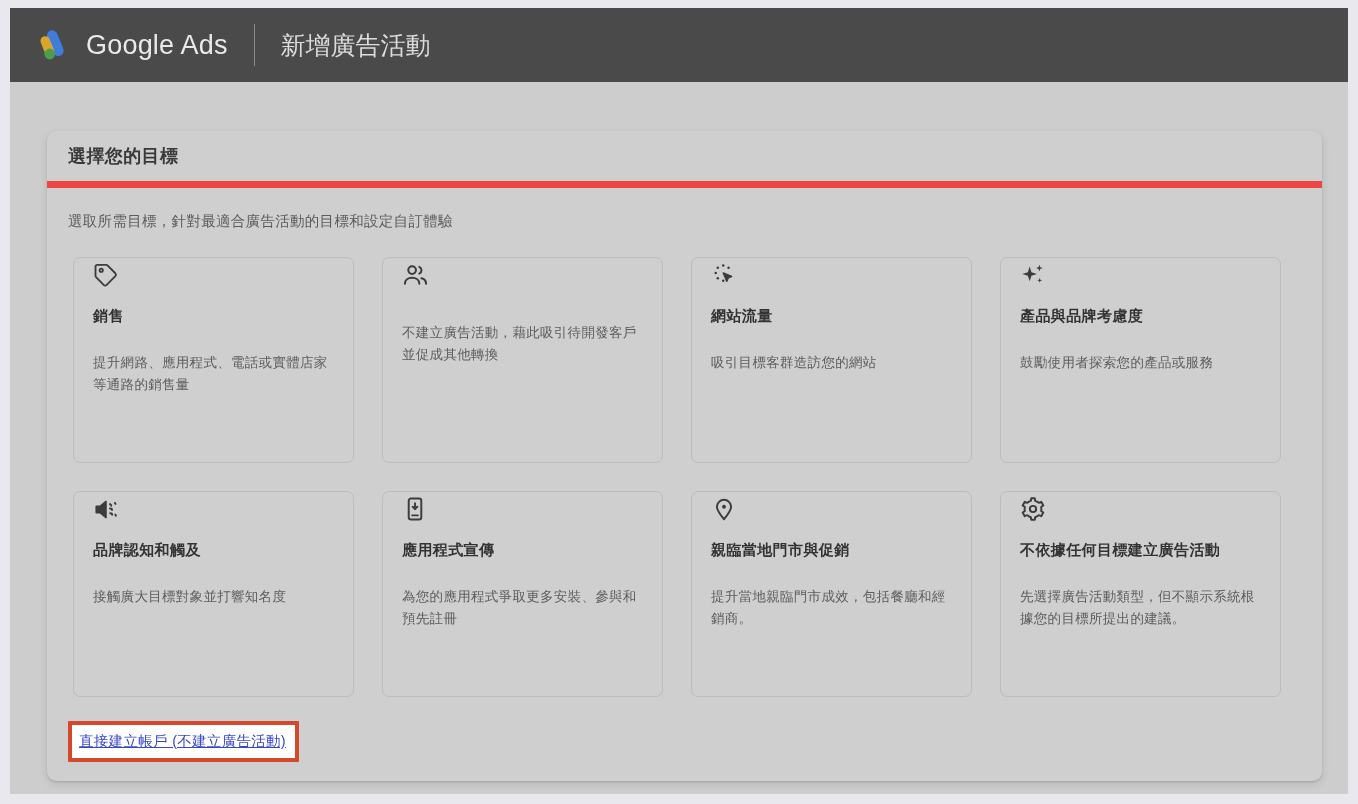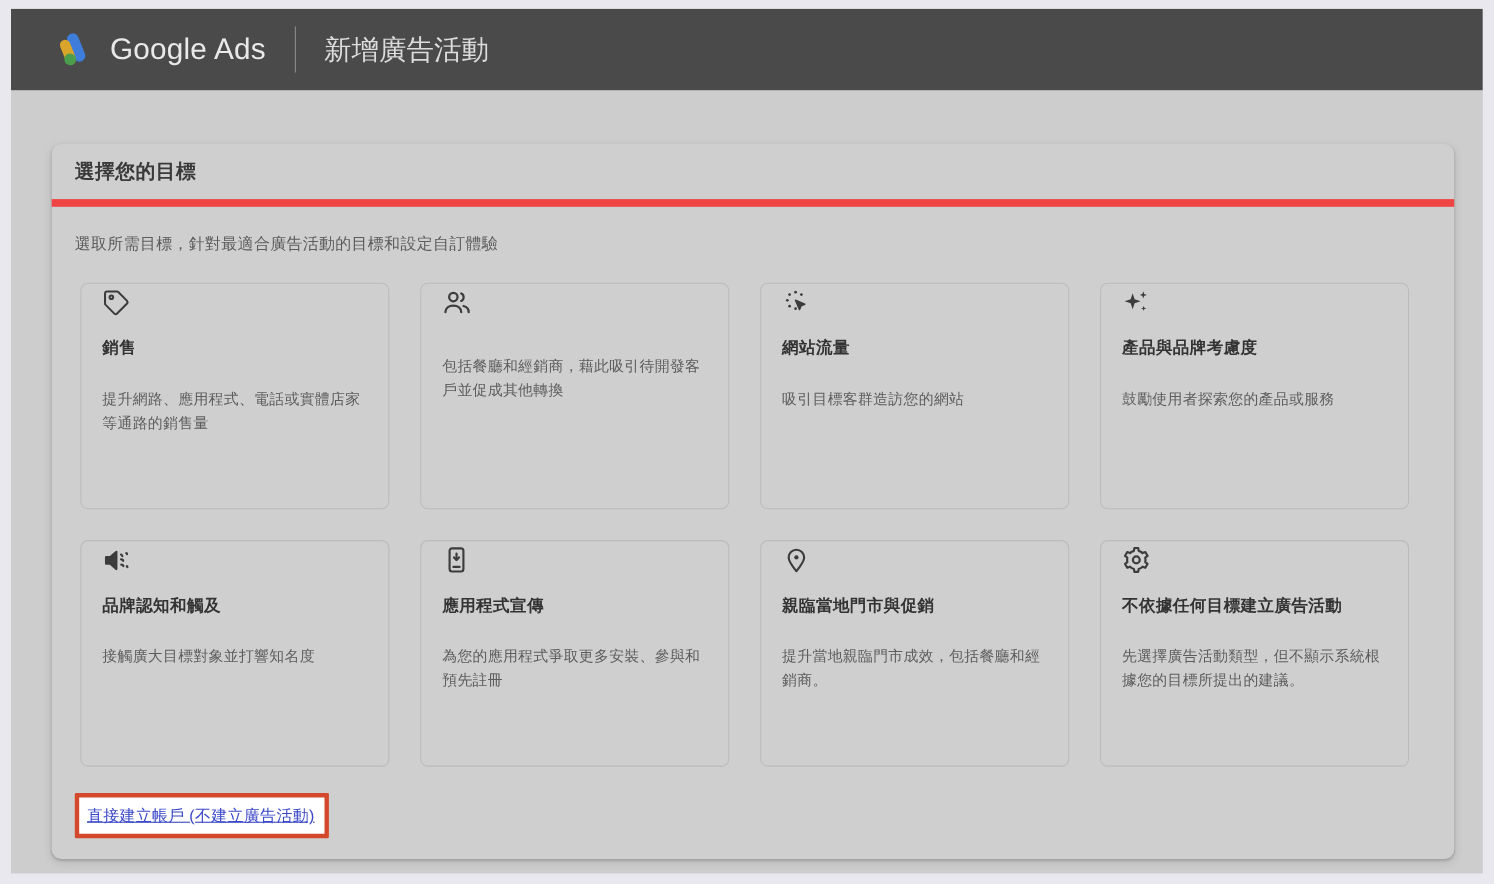--- a/index.html
+++ b/index.html
@@ -25,21 +25,21 @@
     background: #cdcdcd;
     overflow: hidden;
   }
 
   
   .appbar {
     height: 74px;
     background: #4a4a4a;
     display: flex;
     align-items: center;
-    padding-left: 36px;
+    padding-left: 22px;
     gap: 0;
   }
   .logo-mark {
     width: 40px; height: 40px;
     position: relative;
     flex: 0 0 auto;
     margin-right: 14px;
   }
   .logo-mark svg { display:block; }
   .brand {
@@ -198,21 +198,21 @@
 
           <div class="goal-card">
             <div class="goal-icon">
               <svg width="27" height="27" viewBox="0 0 24 24" fill="none" stroke="currentColor" stroke-width="1.8" stroke-linecap="round" stroke-linejoin="round">
                 <circle cx="9" cy="7.2" r="3.4"></circle>
                 <path d="M2.6 19.4c0-3.4 2.9-5.4 6.4-5.4s6.4 2 6.4 5.4"></path>
                 <path d="M15.4 4.3a3.3 3.3 0 0 1 0 6"></path>
                 <path d="M17.2 14.4c2.6.5 4.2 2.3 4.2 5"></path>
               </svg>
             </div>
-            <div class="goal-desc">包括餐廳和經銷商，藉此吸引待開發客戶並促成其他轉換</div>
+            <div class="goal-desc">不建立廣告活動，藉此吸引待開發客戶並促成其他轉換</div>
           </div>
 
           <div class="goal-card">
             <div class="goal-icon">
               <svg width="26" height="26" viewBox="0 0 24 24" fill="currentColor">
                 <path d="M11.3 10.1 19 13.4l-3.1 1.3-1.3 3.1z" stroke="currentColor" stroke-width="1.4" stroke-linejoin="round" fill="currentColor"></path>
                 <circle cx="11.3" cy="3.3" r="1.15"></circle>
                 <circle cx="11.3" cy="17.2" r="1.15"></circle>
                 <circle cx="4.4" cy="10.2" r="1.15"></circle>
                 <circle cx="6.3" cy="5.3" r="1.15"></circle>

